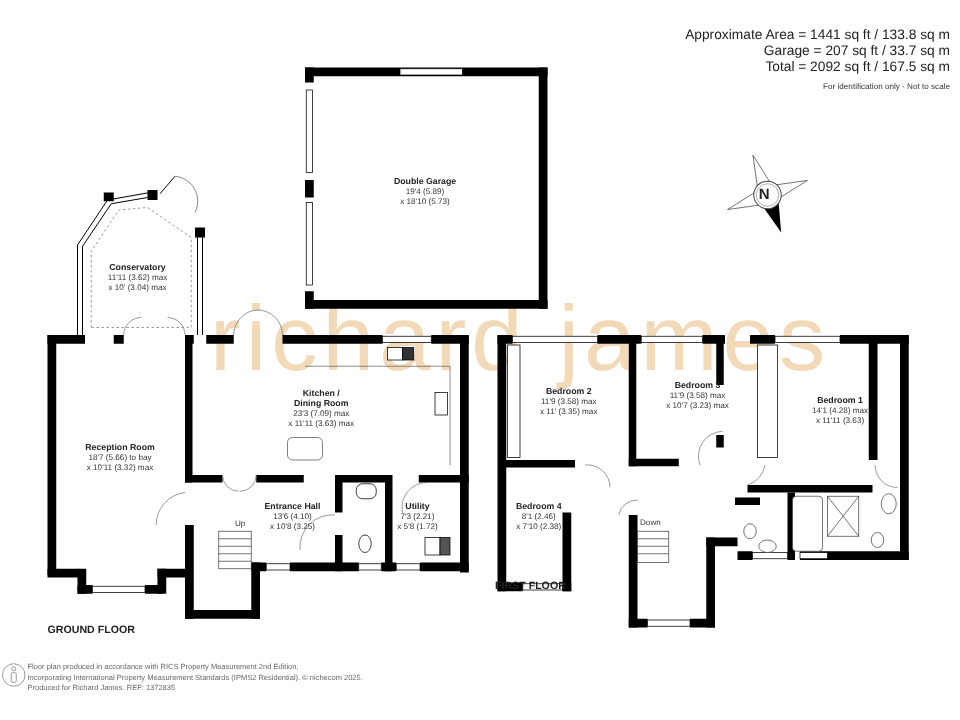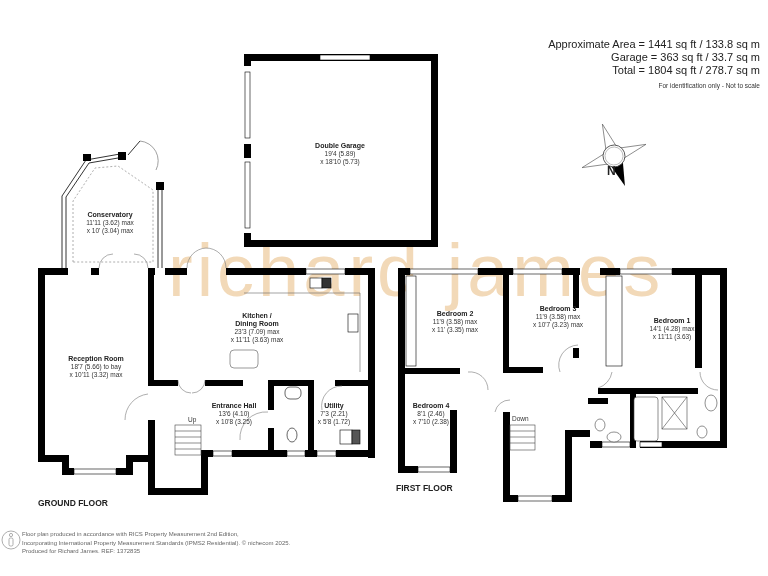--- a/index.html
+++ b/index.html
@@ -1,33 +1,33 @@
 <!DOCTYPE html>
 <html><head>
 <meta charset="utf-8">
 <style>
   html,body{margin:0;padding:0;background:#fff;}
   body{width:768px;height:576px;position:relative;overflow:hidden;font-family:"Liberation Sans",sans-serif;color:#222;}
-  .abs{position:absolute;margin-top:16px;}
+  .abs{position:absolute;}
   .area{right:8px;text-align:right;font-size:11px;color:#222;line-height:13px;}
   .note{right:8px;text-align:right;font-size:6.5px;color:#333;}
   .lbl{position:absolute;text-align:center;font-size:6.5px;line-height:8px;color:#333;transform:translateX(-50%);white-space:nowrap;}
   .lbl b{display:block;font-size:7px;color:#222;}
   .floor{position:absolute;font-size:8.5px;font-weight:bold;color:#222;}
   .small{position:absolute;font-size:6.5px;color:#333;}
   .foot{position:absolute;left:22px;top:530px;font-size:6px;line-height:8.5px;color:#666;}
   svg{position:absolute;left:0;top:0;}
   .wm{position:absolute;font-size:74px;color:#f2d9b8;letter-spacing:4px;font-family:"Liberation Sans",sans-serif;font-weight:300;}
 </style>
 </head>
 <body>
 
 <div class="abs area" style="top:22px;">Approximate Area = 1441 sq ft / 133.8 sq m</div>
-<div class="abs area" style="top:35px;">Garage = 363 sq ft / 33.7 sq m</div>
-<div class="abs area" style="top:48px;">Total = 1804 sq ft / 278.7 sq m</div>
+<div class="abs area" style="top:35px;">Garage = 207 sq ft / 33.7 sq m</div>
+<div class="abs area" style="top:48px;">Total = 2092 sq ft / 167.5 sq m</div>
 <div class="abs note" style="top:66px;">For identification only - Not to scale</div>
 
 <div class="wm" style="left:168px;top:228px;">richard james</div>
 
 <svg width="768" height="576" viewBox="0 0 768 576">
   <g fill="#000">
 
     <rect x="244" y="54" width="194" height="7"></rect>
     <rect x="431" y="54" width="7" height="193"></rect>
     <rect x="244" y="240" width="194" height="7"></rect>
@@ -257,19 +257,19 @@
 <div class="lbl" style="left:431px;top:402px;">
   <b>Bedroom 4</b>
   <span>8'1 (2.46)</span><br>
   <span>x 7'10 (2.38)</span>
 </div>
 
 <div class="small" style="left:188px;top:416px;">Up</div>
 <div class="small" style="left:512px;top:415px;">Down</div>
 
 <div class="floor" style="left:38px;top:498px;">GROUND FLOOR</div>
-<div class="floor" style="left:396px;top:483px;">FIRST FLOOR</div>
+<div class="floor" style="left:396px;top:463px;">FIRST FLOOR</div>
 
 <div class="foot">
   <div>Floor plan produced in accordance with RICS Property Measurement 2nd Edition,</div>
   <div>Incorporating International Property Measurement Standards (IPMS2 Residential).   © nichecom 2025.</div>
   <div>Produced for Richard James.   REF:  1372835</div>
 </div>
 
 </body></html>

